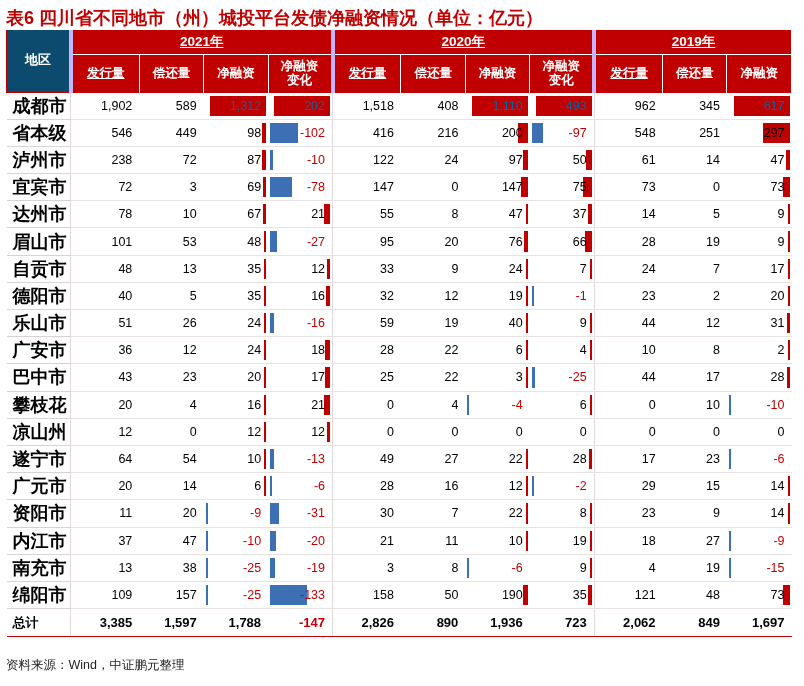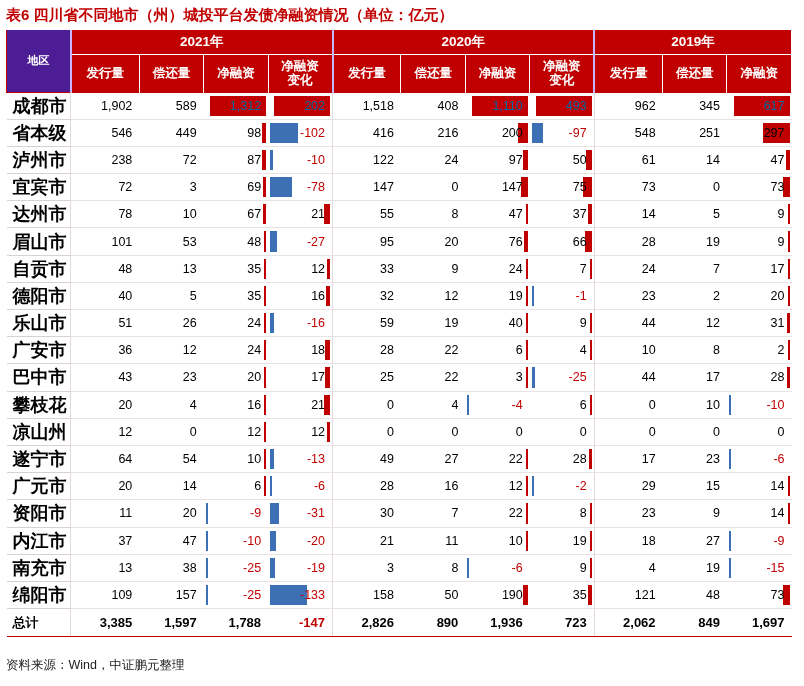--- a/index.html
+++ b/index.html
@@ -9,21 +9,21 @@
   }
   body {
     width: 804px; height: 686px;
     font-family: "Liberation Sans", sans-serif;
     color: #000;
     position: relative;
   }
   #title {
     position: absolute;
     left: 6px; top: 6px;
-    font-size: 15px;
+    font-size: 18px;
     font-weight: bold;
     color: #c00000;
     letter-spacing: 0px;
     white-space: nowrap;
   }
   #table-wrap {
     position: absolute;
     left: 6px; top: 30px;
     width: 792px;
   }
@@ -42,35 +42,35 @@
   thead th {
     color: #ffffff;
     font-weight: bold;
     text-align: center;
     background: #c00000;
     border-left: 1px solid #ffffff;
     border-right: 1px solid #ffffff;
     line-height: 1.15;
   }
   th.region-head {
-    background: #4c1d95;
+    background: #0c4a6e;
     height: 62px;
-    font-size: 11px;
+    font-size: 13px;
     border-left: 1px solid #c00000;
   }
   th.year-head {
     height: 24px;
     font-size: 13.5px;
     border-bottom: 1px solid #ffffff;
   }
   th.sub-head {
     height: 38px;
     font-size: 12.5px;
   }
-  th.grp-sep-left { border-left: 2px solid #c4b5fd; }
+  th.grp-sep-left { border-left: 4px solid #c4b5fd; text-decoration: underline; }
   
   tbody td {
     height: 27.2px;
     border-bottom: 1px solid #e8e2e2;
     position: relative;
     overflow: hidden;
   }
   td.region {
     text-align: left;
     padding-left: 6px;

